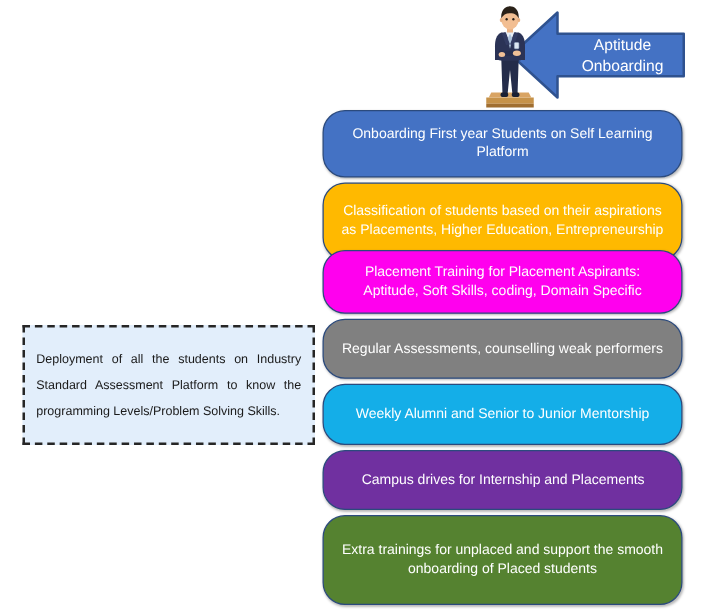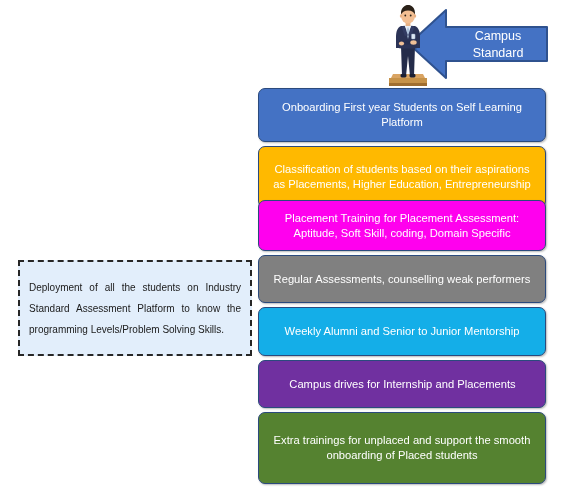--- a/index.html
+++ b/index.html
@@ -51,21 +51,21 @@
     width: 44px;
     height: 84px;
   }
   #person svg { display: block; }
 
   
   .bar {
     position: absolute;
     left: 258px;
     width: 288px;
-    border-radius: 7px;
+    border-radius: 18px;
     border: 1px solid #2b4a7d;
     box-sizing: border-box;
     display: flex;
     align-items: center;
     justify-content: center;
     color: #ffffff;
     text-align: center;
     font-size: 11.2px;
     line-height: 15px;
     padding: 0 14px;
@@ -101,22 +101,22 @@
 <body>
 
 <div id="canvas">
 
   <div id="readiness-arrow">
     <svg width="140" height="72" viewBox="0 0 140 72" xmlns="http://www.w3.org/2000/svg">
       <polygon points="1,36 38,2 38,19 139,19 139,53 38,53 38,70" fill="#4472C4" stroke="#2F528F" stroke-width="2" stroke-linejoin="round"></polygon>
     </svg>
   </div>
   <div id="readiness-label">
-    <span>Campus</span><br>
-    <span>Standard</span>
+    <span>Aptitude</span><br>
+    <span>Onboarding</span>
   </div>
 
   <div id="person">
     <svg width="44" height="84" viewBox="0 0 44 84" xmlns="http://www.w3.org/2000/svg">
 
       <polygon points="3,74 41,74 41,79 3,79" fill="#C69249"></polygon>
       <polygon points="3,79 41,79 41,82 3,82" fill="#A06E30"></polygon>
       <polygon points="7,70 37,70 39,74 5,74" fill="#D9A463"></polygon>
 
       <path d="M15,42 L29,42 L28,72 L24,72 L22,52 L20,72 L16,72 Z" fill="#242C4A"></path>
@@ -157,21 +157,21 @@
 
   <div class="bar" style="top:88px;height:54px;background:#4472C4;">
     <span>Onboarding First year Students on Self Learning Platform</span>
   </div>
 
   <div class="bar" style="top:146px;height:62px;background:#FFB900;">
     <span>Classification of students based on their aspirations as Placements, Higher Education, Entrepreneurship</span>
   </div>
 
   <div class="bar" style="top:200px;height:51px;background:#FF00EE;">
-    <span>Placement Training for Placement Assessment: Aptitude, Soft Skill, coding, Domain Specific</span>
+    <span>Placement Training for Placement Aspirants: Aptitude, Soft Skills, coding, Domain Specific</span>
   </div>
 
   <div class="bar" style="top:307px;height:49px;background:#14AEE8;">
     <span>Weekly Alumni and  Senior to Junior Mentorship</span>
   </div>
 
   <div class="bar" style="top:255px;height:48px;background:#808080;">
     <span>Regular Assessments, counselling weak performers</span>
   </div>
 

